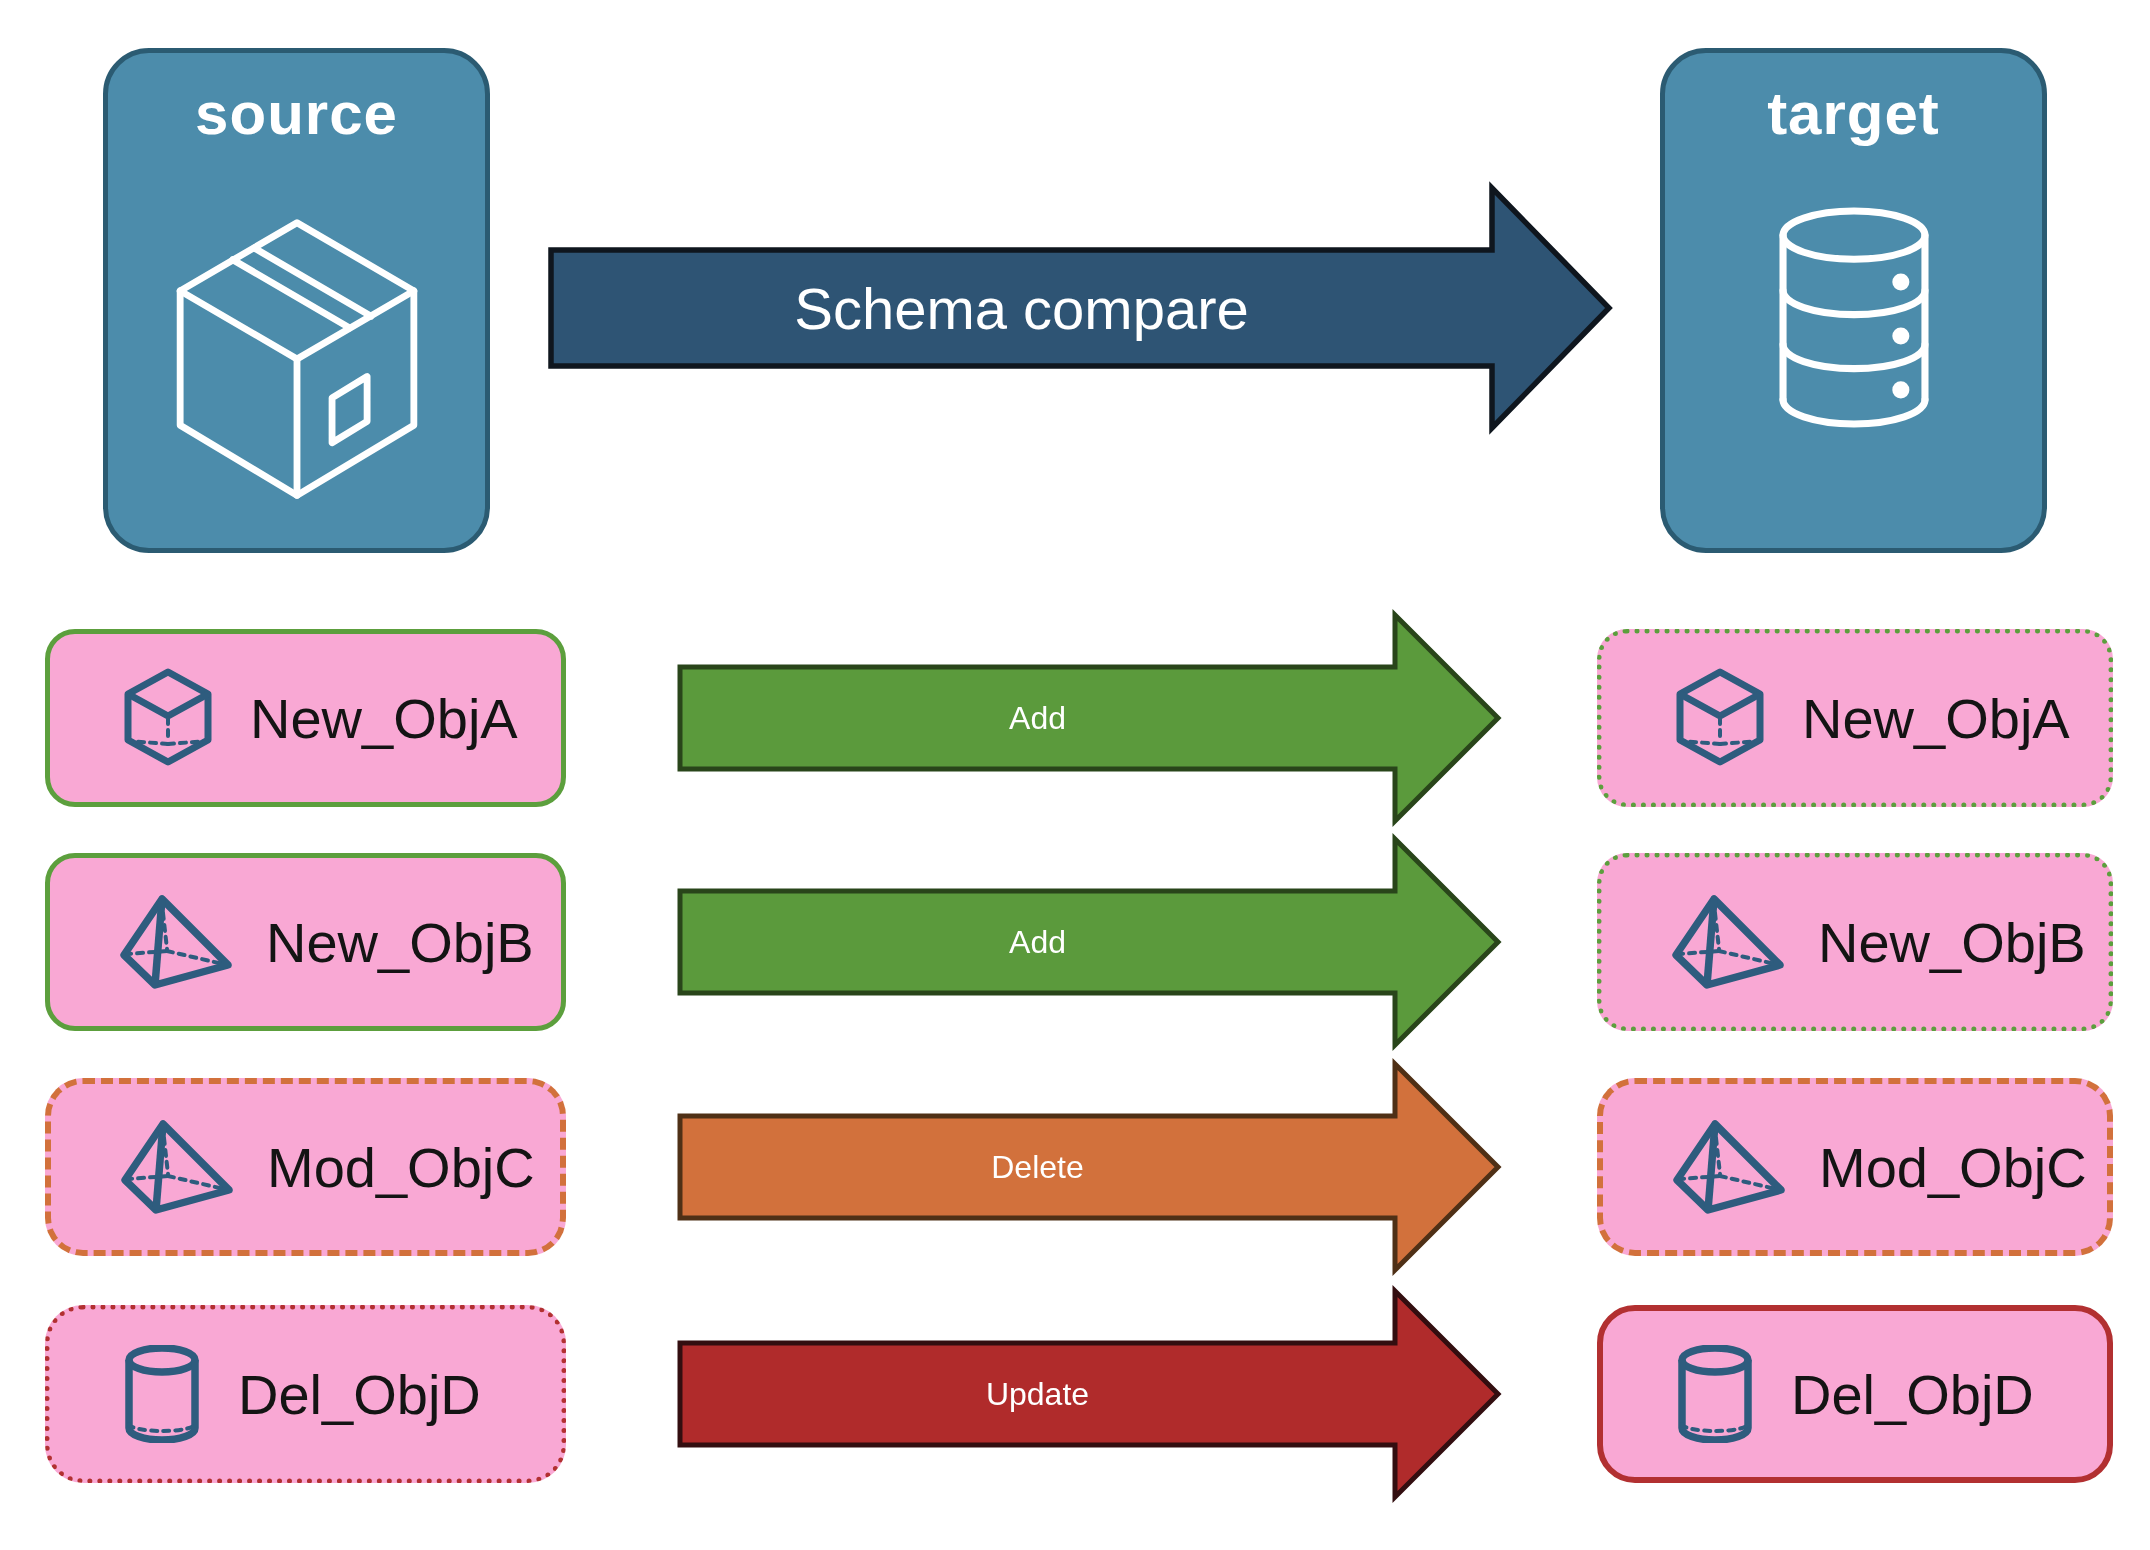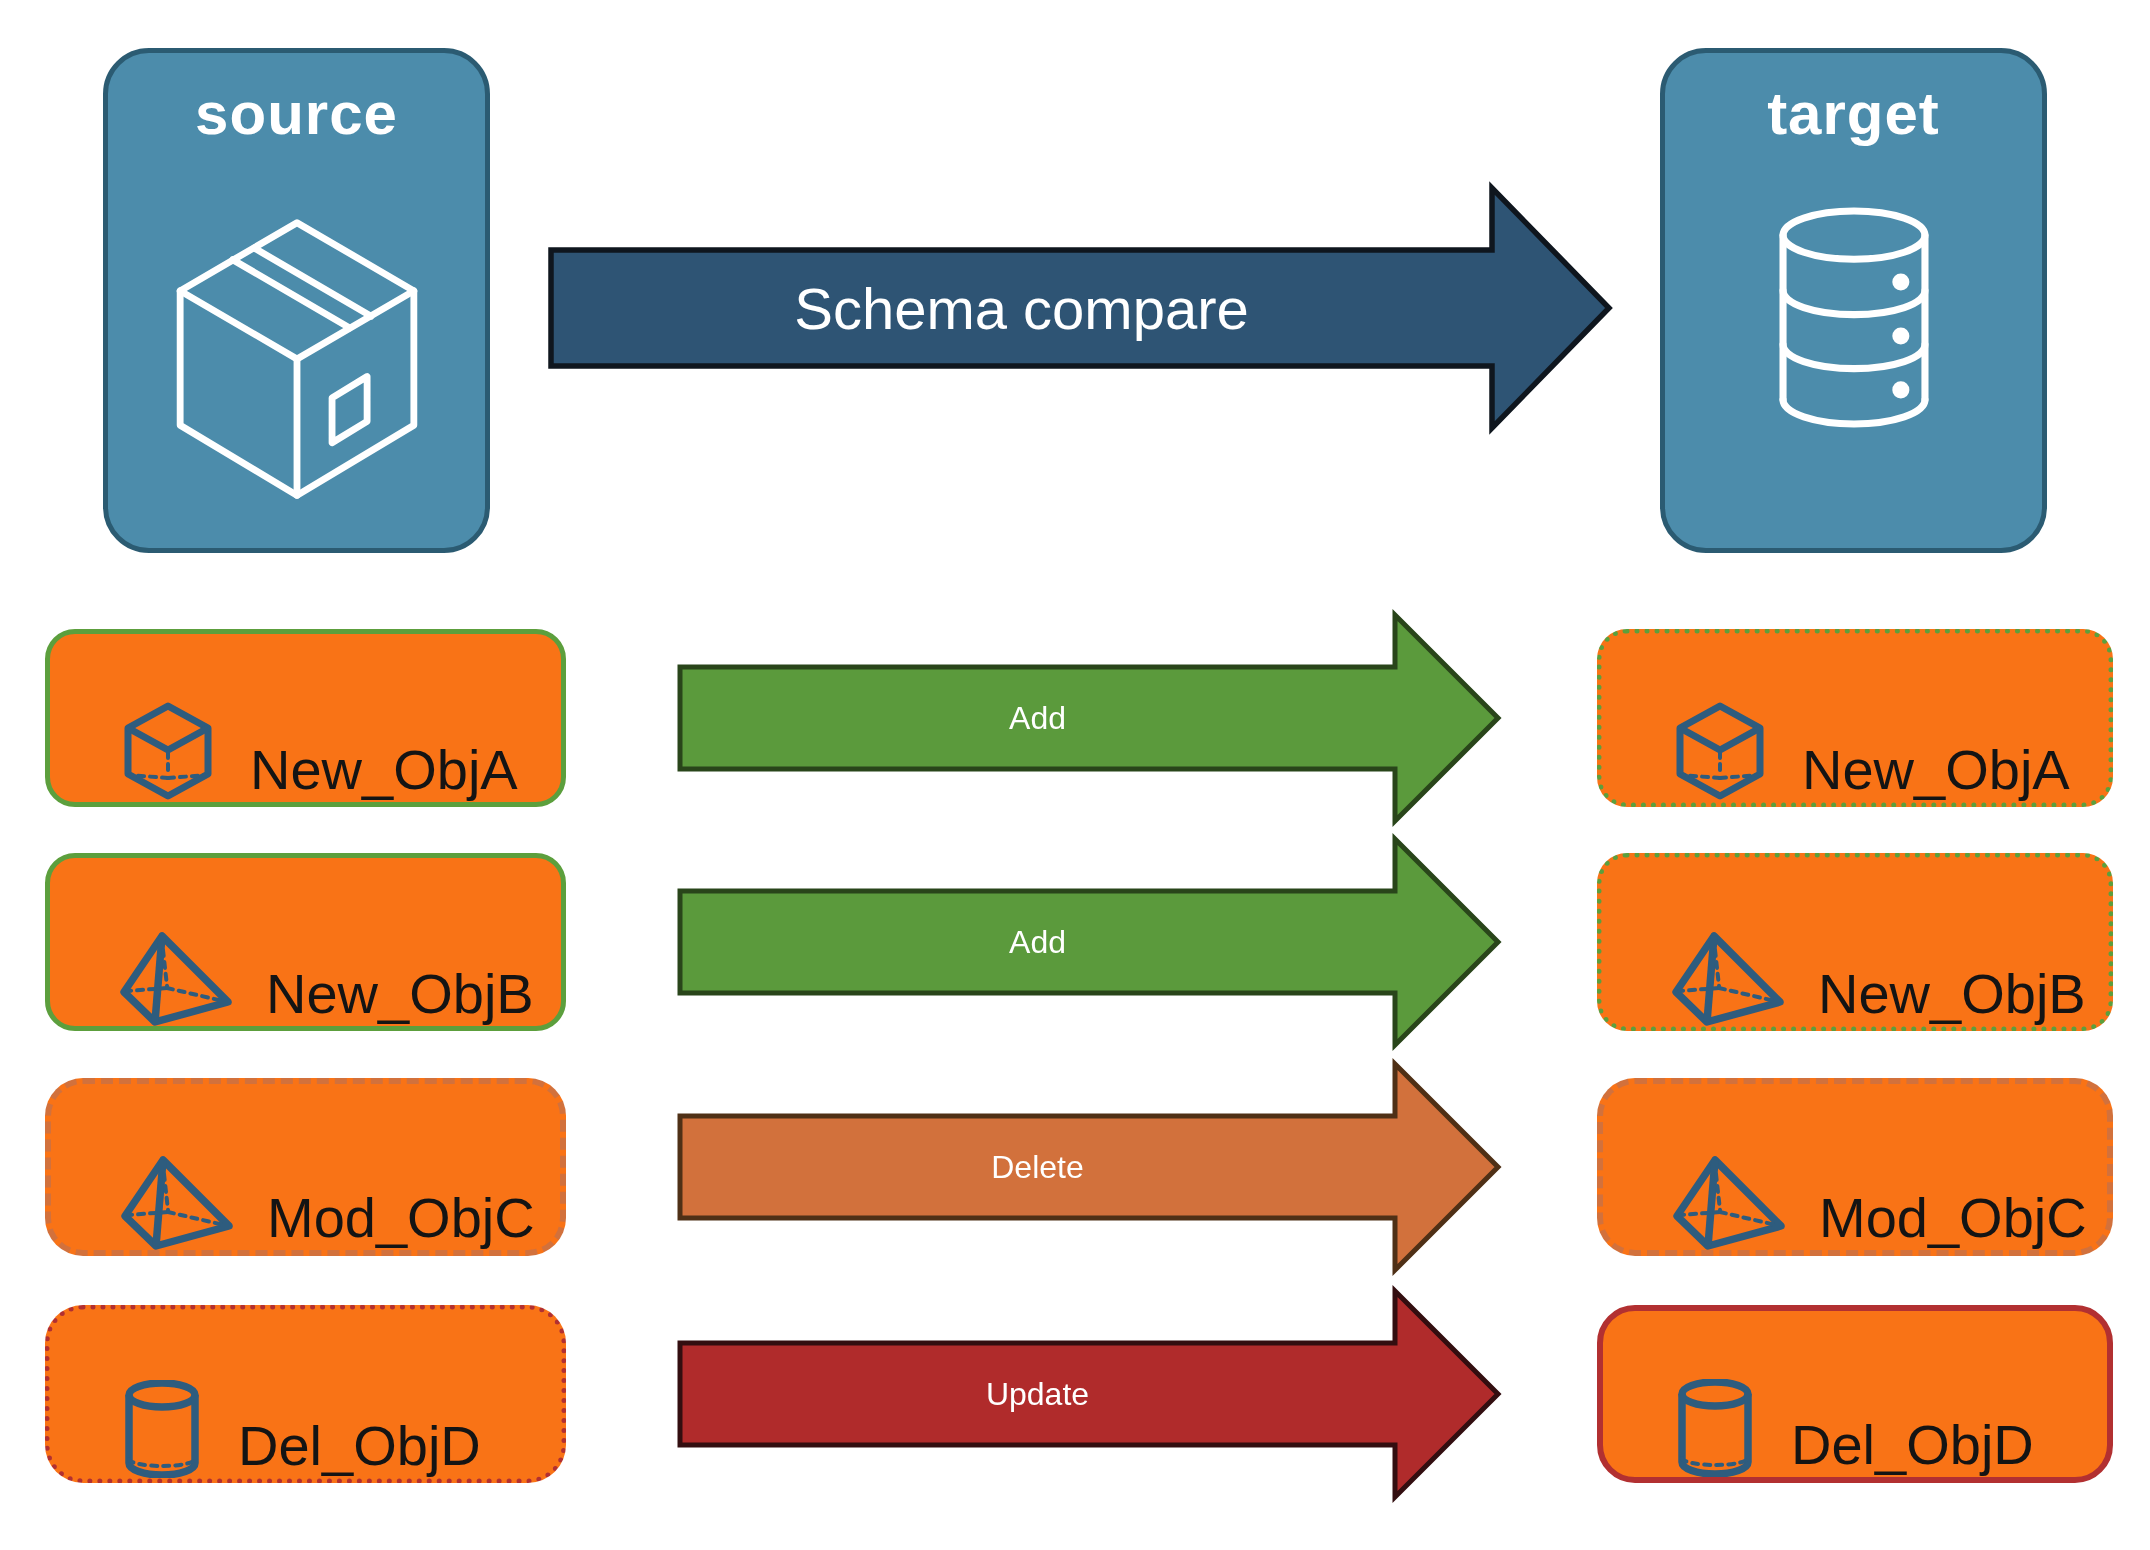--- a/index.html
+++ b/index.html
@@ -12,21 +12,21 @@
   .node-target{left:1660px;}
   .node-label{position:absolute;top:26px;left:0;right:0;text-align:center;
               font-size:60px;font-weight:bold;color:#ffffff;letter-spacing:1px;}
   .pkg-icon{position:absolute;left:50%;transform:translateX(-50%);top:158px;}
   .db-icon{position:absolute;left:50%;transform:translateX(-50%);top:148px;}
   .w{fill:none;stroke:#ffffff;stroke-width:3.5;stroke-linejoin:round;stroke-linecap:round;}
   .w5{fill:none;stroke:#ffffff;stroke-width:5;stroke-linejoin:round;stroke-linecap:round;}
   .wdot{fill:#ffffff;stroke:none;}
 
   
-  .card{position:absolute;height:178px;box-sizing:border-box;display:flex;align-items:flex-end;background:#f97316;}
+  .card{position:absolute;height:178px;box-sizing:border-box;display:flex;align-items:center;background:#f9a8d4;}
   .card-left{left:45px;width:521px;}
   .card-right{left:1597px;width:516px;}
   .bs-green-solid{border:5px solid #5C9F3D;border-radius:30px;}
   .bs-green-dotted{border:5px dotted #5C9F3D;border-radius:30px;}
   .bs-orange-dashed{border:6px dashed #D2713C;border-radius:38px;}
   .bs-red-dotted{border:5px dotted #B23031;border-radius:38px;}
   .bs-red-solid{border:6px solid #B23031;border-radius:38px;}
   .obj-icon{margin-left:70px;flex:none;}
   .obj-label{margin-left:34px;font-size:56px;color:#141414;white-space:nowrap;}
   .s{fill:none;stroke:#2E5C7E;stroke-width:7;stroke-linejoin:round;}

